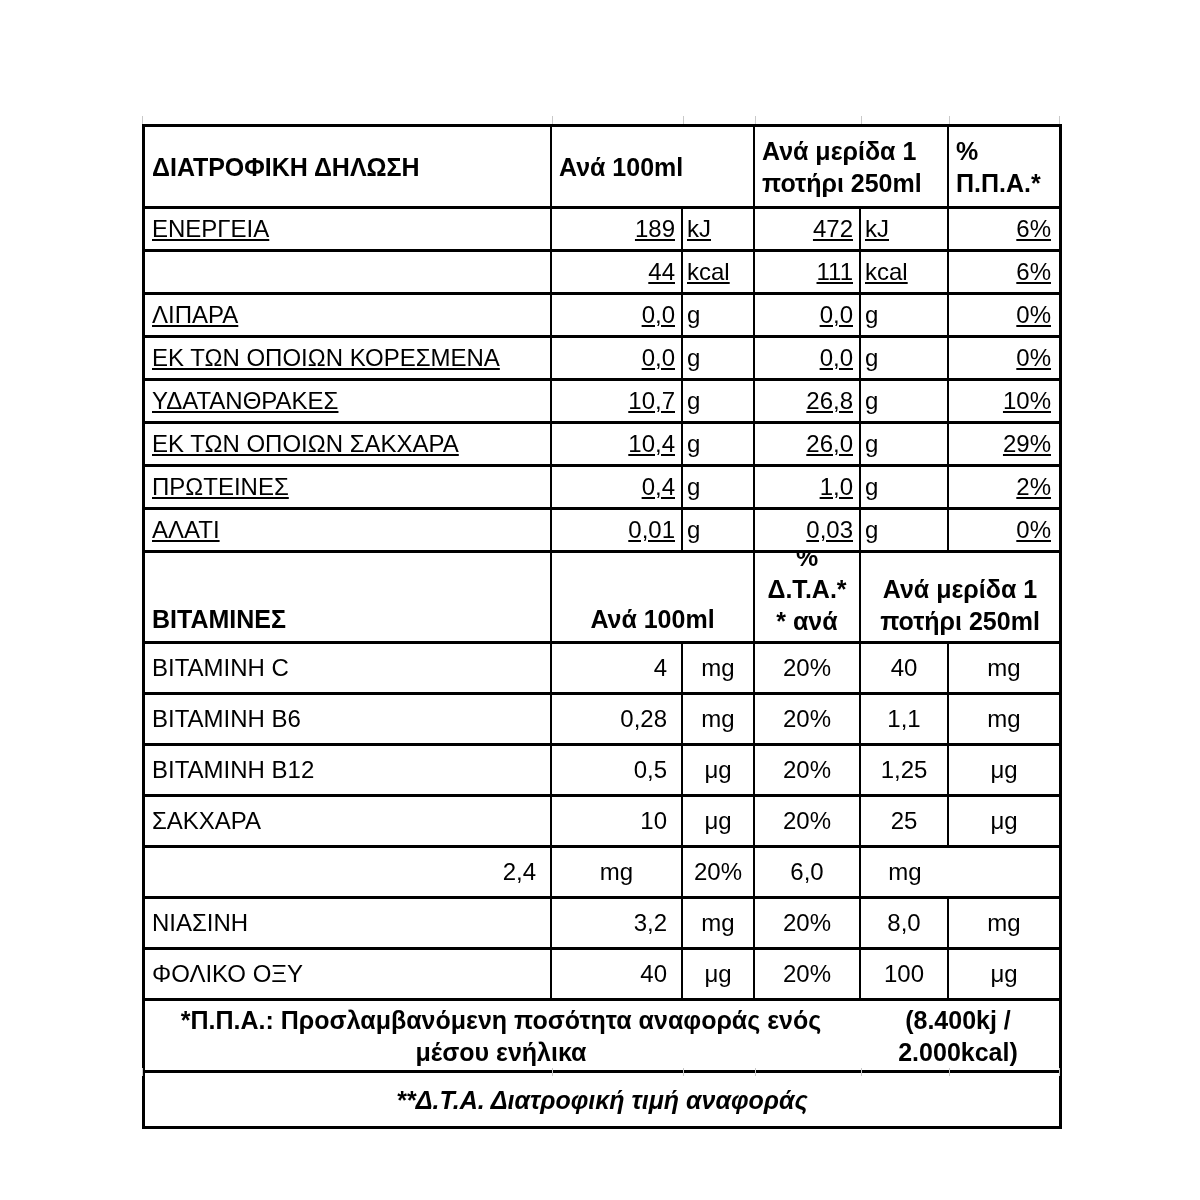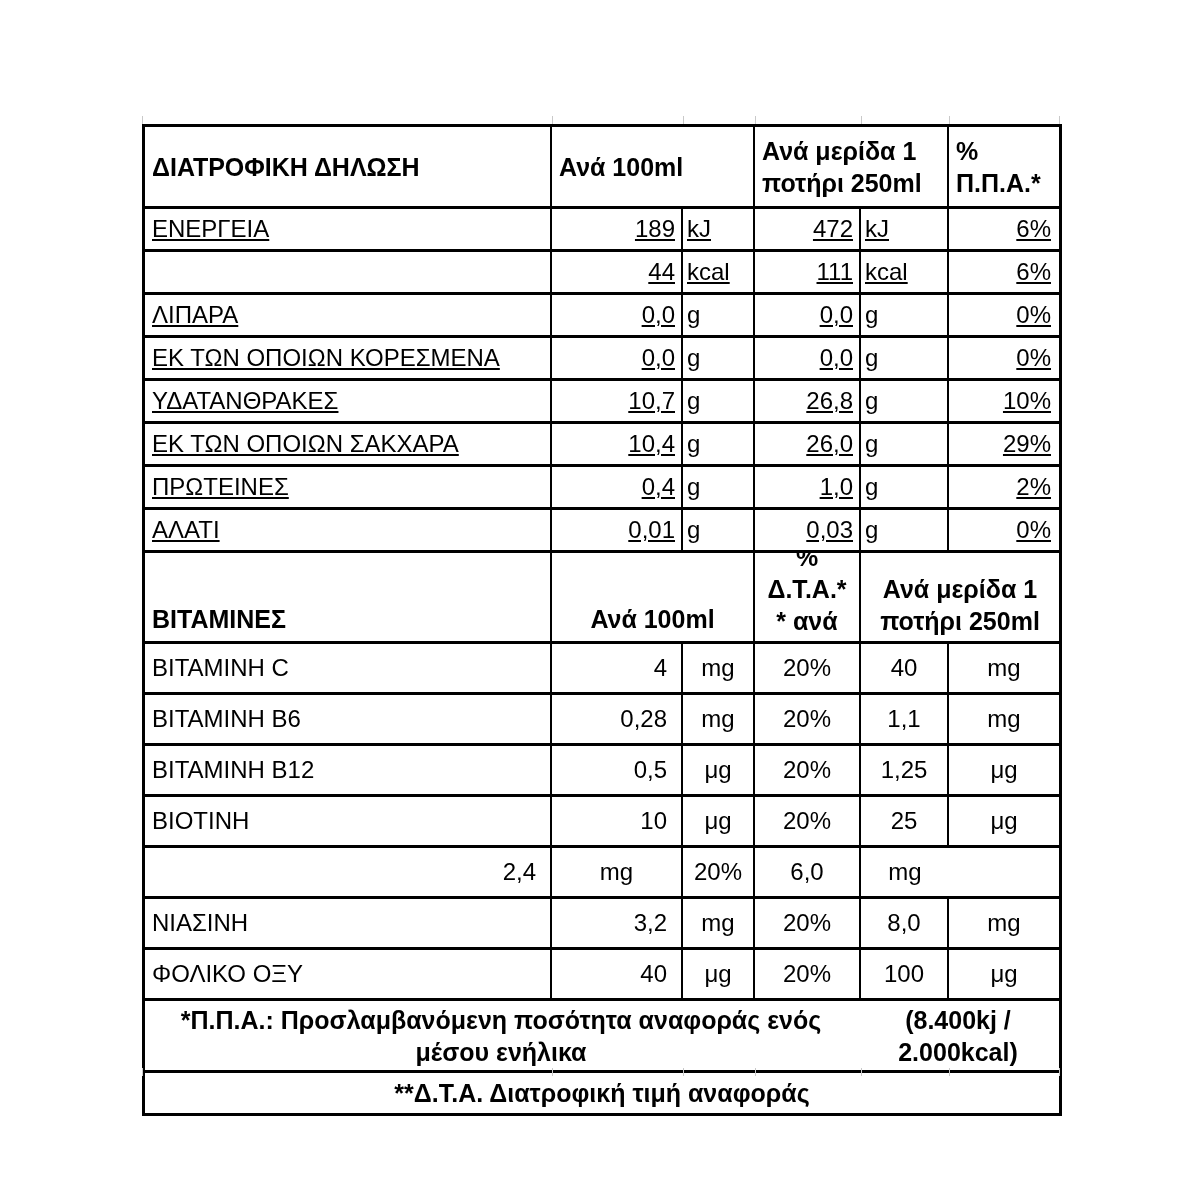--- a/index.html
+++ b/index.html
@@ -82,21 +82,21 @@
     flex-direction: row;
     justify-content: center;
     align-items: center;
     text-align: center;
     border-bottom: 3px solid #000000;
     font-weight: bold;
     font-size: 25px;
     line-height: 32px;
   }
   .foot-row.first { height: 69px; }
-  .foot-row.second { height: 40px; border-bottom: none; }
+  .foot-row.second { height: 53px; border-bottom: none; font-style: italic; }
 
   
   .stub {
     position: absolute;
     width: 1px;
     height: 8px;
     background: #c9c9c9;
   }
 </style>
 </head>
@@ -239,21 +239,21 @@
         <div class="row vit-row">
           <div class="cell label">ΒΙΤΑΜΙΝΗ B12</div>
           <div class="cell vnum">0,5</div>
           <div class="cell vcen">μg</div>
           <div class="cell vcen">20%</div>
           <div class="cell vcen">1,25</div>
           <div class="cell vcen last">μg</div>
         </div>
 
         <div class="row vit-row">
-          <div class="cell label">ΒΙΟΤΙΝΗ</div>
+          <div class="cell label">ΣΑΚΧΑΡΑ</div>
           <div class="cell vnum">10</div>
           <div class="cell vcen">μg</div>
           <div class="cell vcen">20%</div>
           <div class="cell vcen">25</div>
           <div class="cell vcen last">μg</div>
         </div>
 
         <div class="row vit-row">
           <div class="cell vnum">2,4</div>
           <div class="cell vcen">mg</div>

